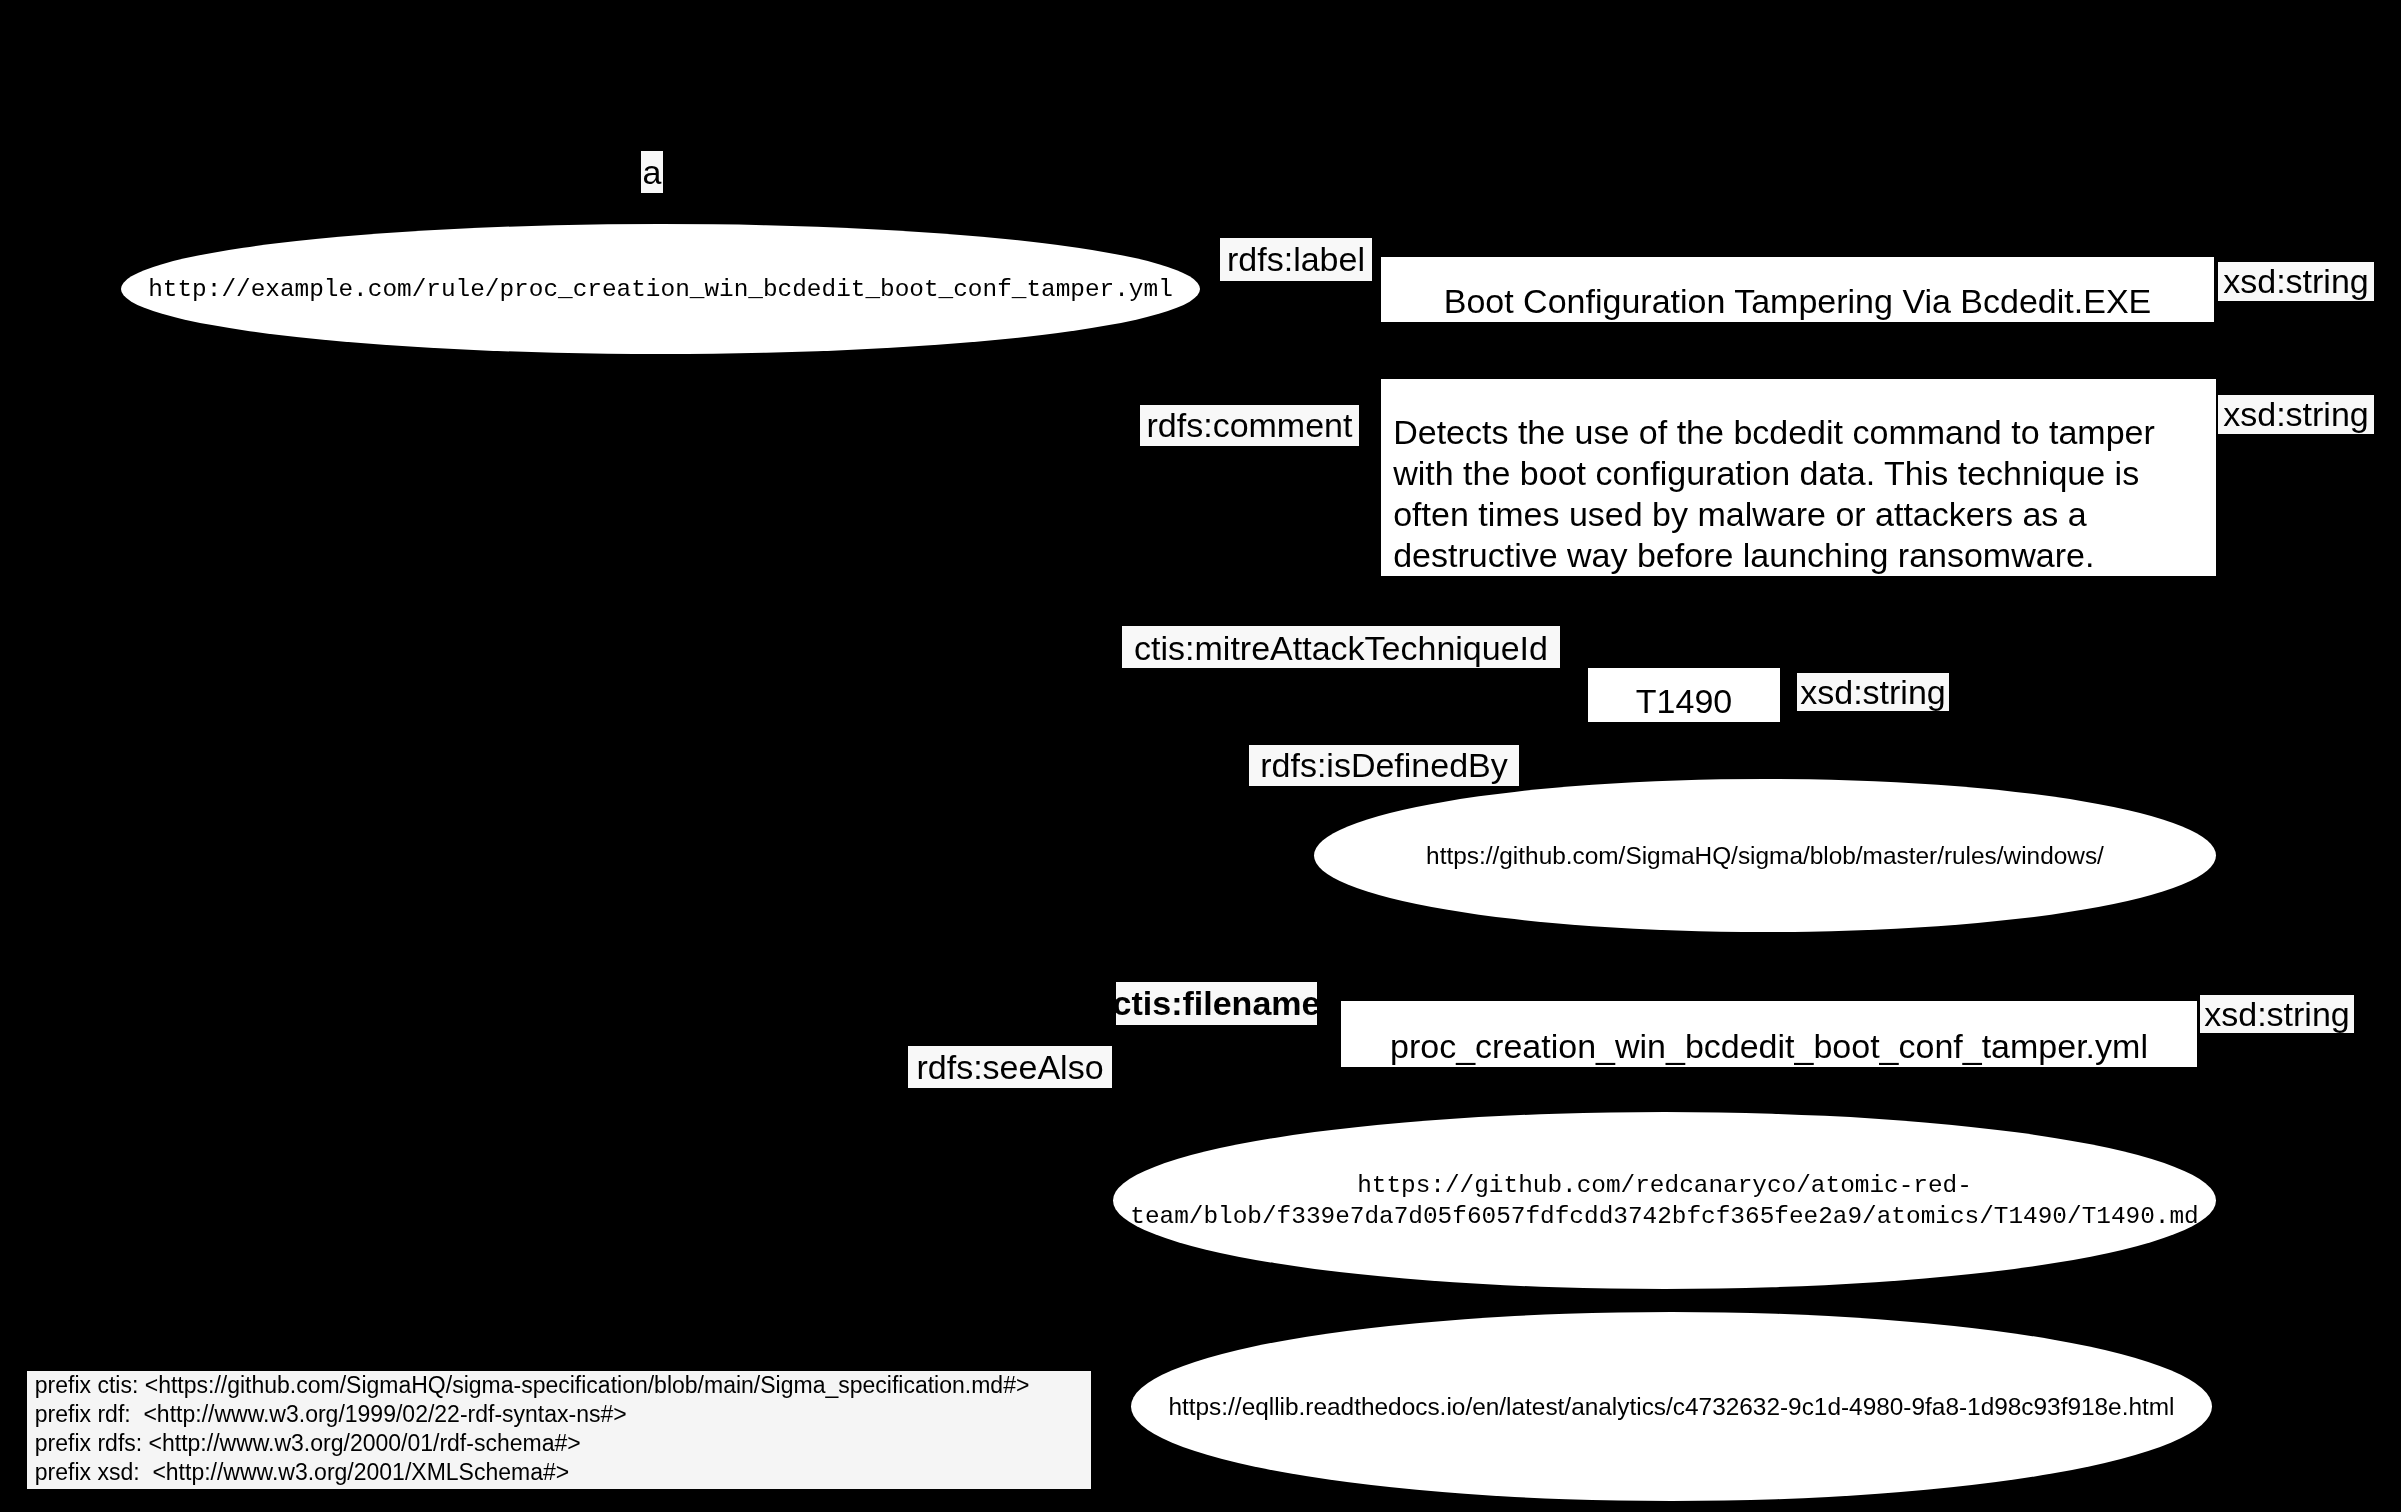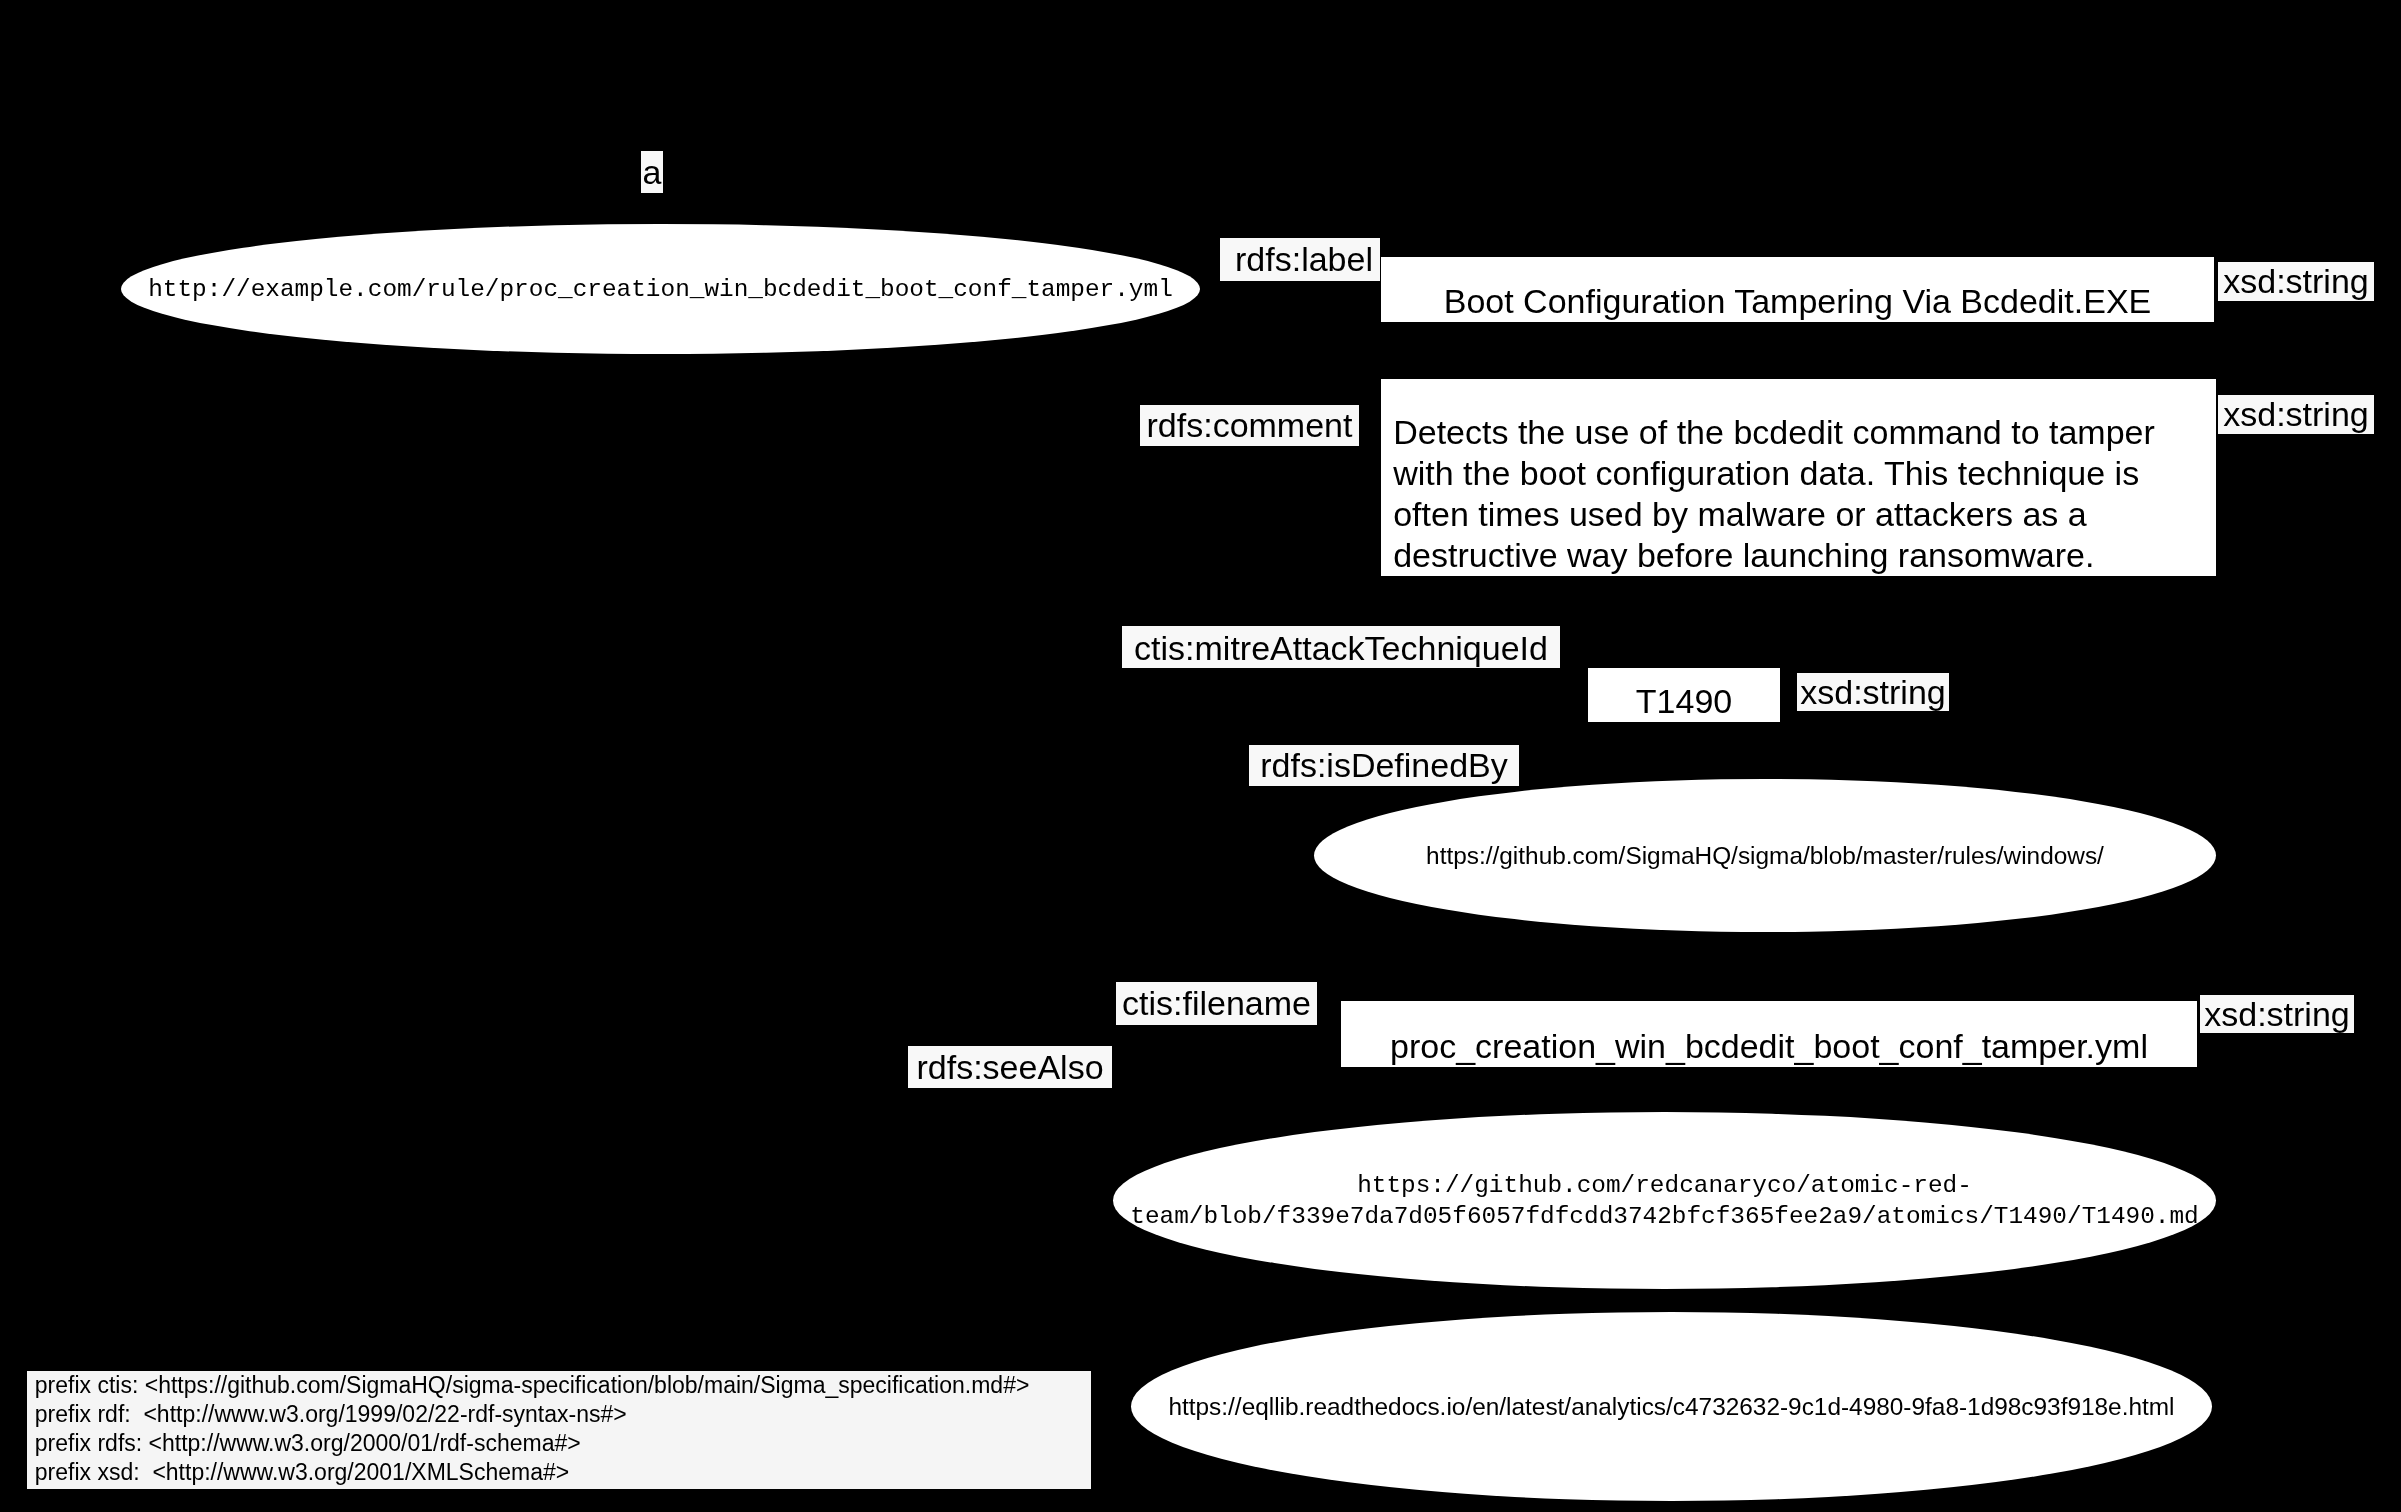--- a/index.html
+++ b/index.html
@@ -77,21 +77,21 @@
 
 
   <div class="elabel" style="left:641px;top:151px;width:22px;height:42px;">
     <span>a</span>
   </div>
 
   <div class="ellipse" style="left:121px;top:224px;width:1079px;height:130px;">
     <div class="mono">http://example.com/rule/proc_creation_win_bcdedit_boot_conf_tamper.yml</div>
   </div>
 
-  <div class="elabel" style="left:1220px;top:238px;width:152px;height:43px;padding-left:8px;">
+  <div class="elabel" style="left:1220px;top:238px;width:152px;height:43px;">
     <span>rdfs:label</span>
   </div>
 
   <div class="lit" style="left:1381px;top:257px;width:833px;height:65px;">
     <div>Boot Configuration Tampering Via Bcdedit.EXE</div>
   </div>
 
   <div class="elabel" style="left:2218px;top:262px;width:156px;height:39px;">
     <span>xsd:string</span>
   </div>
@@ -124,21 +124,21 @@
   </div>
 
   <div class="elabel" style="left:1249px;top:745px;width:270px;height:41px;">
     <span>rdfs:isDefinedBy</span>
   </div>
 
   <div class="ellipse" style="left:1314px;top:779px;width:902px;height:153px;">
     <div class="url-line">https://github.com/SigmaHQ/sigma/blob/master/rules/windows/</div>
   </div>
 
-  <div class="elabel" style="left:1116px;top:982px;width:201px;height:43px;">
+  <div class="elabel" style="left:1116px;top:982px;width:201px;height:43px;font-weight:bold;">
     <span>ctis:filename</span>
   </div>
 
   <div class="lit" style="left:1341px;top:1001px;width:856px;height:66px;">
     <div>proc_creation_win_bcdedit_boot_conf_tamper.yml</div>
   </div>
 
   <div class="elabel" style="left:2200px;top:995px;width:154px;height:38px;">
     <span>xsd:string</span>
   </div>

